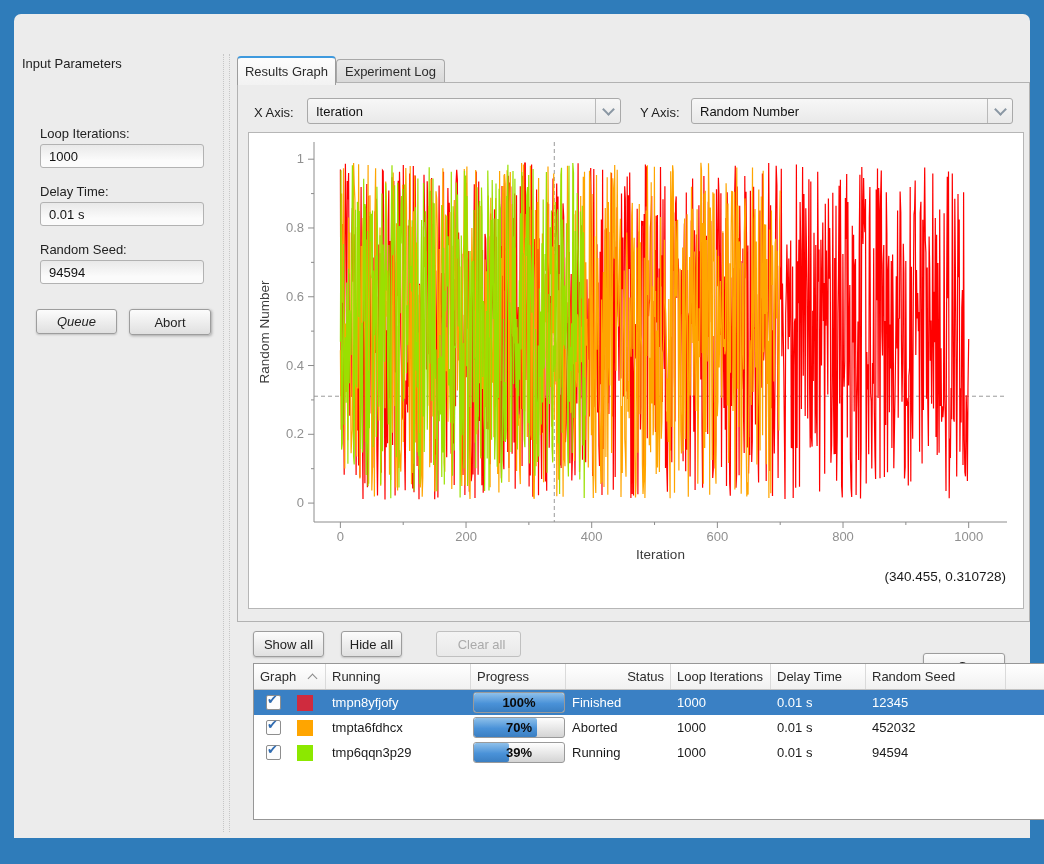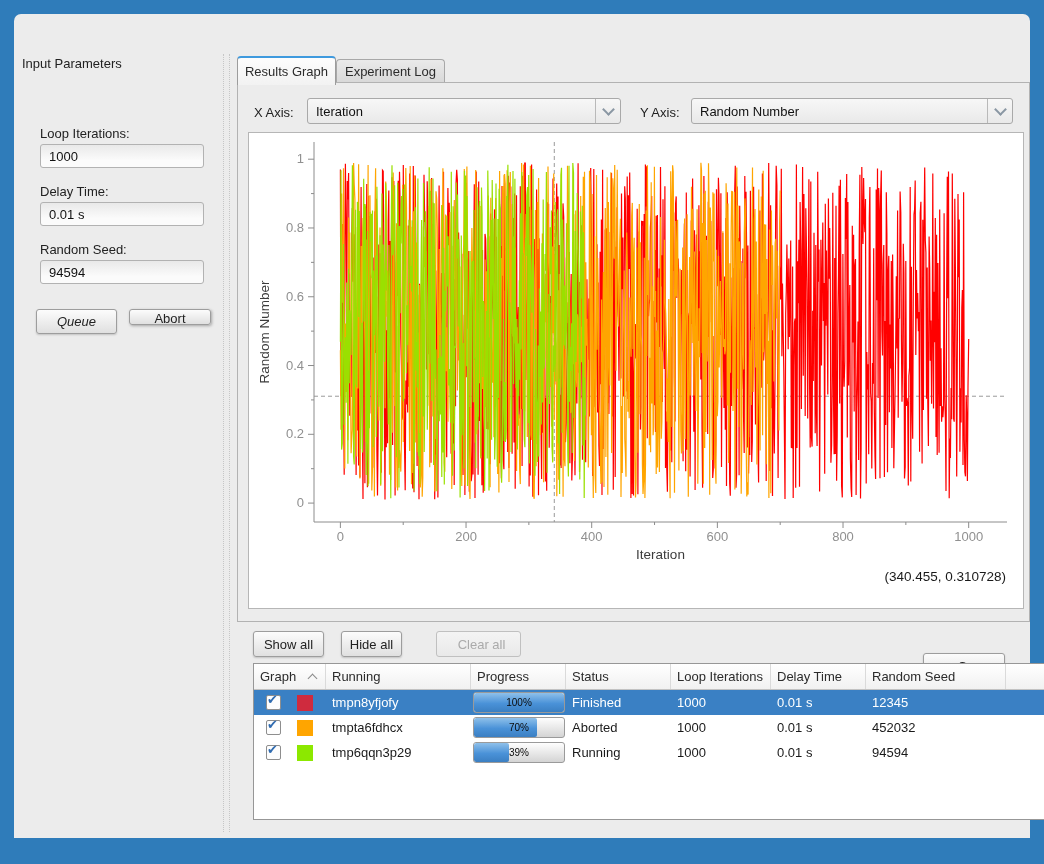--- a/index.html
+++ b/index.html
@@ -27,21 +27,21 @@
   .field-input{position:absolute;left:26px;width:146px;height:22px;
     background:linear-gradient(#e9e9e9,#fbfbfb 70%);
     border:1px solid #b2b2b2;border-radius:3px;padding:0 8px;font-size:13px;
     color:#111;font-family:inherit;outline:none;}
   .btn{background:linear-gradient(#fcfcfc,#e0e0e0);border:1px solid #9d9d9d;
     border-radius:3px;font-size:13px;color:#222;font-family:inherit;
     box-shadow:0 1px 2px rgba(0,0,0,0.18);cursor:default;}
   .btn.disabled{color:#aaa;border-color:#c0c0c0;box-shadow:none;
     background:linear-gradient(#f4f4f4,#e9e9e9);}
   #queue-btn{position:absolute;left:22px;top:261px;width:81px;height:25px;font-style:italic;}
-  #abort-btn{position:absolute;left:115px;top:261px;width:82px;height:16px;
+  #abort-btn{position:absolute;left:115px;top:261px;width:82px;height:26px;
     box-shadow:1px 1px 3px rgba(0,0,0,0.3);}
   
   .splitter{position:absolute;left:209px;top:40px;width:5px;bottom:6px;
     border-left:1px dotted #c6c6c6;border-right:1px dotted #c6c6c6;}
   
   .tab{position:absolute;border-radius:4px 4px 0 0;font-size:13px;color:#2b2b2b;
     display:flex;align-items:center;justify-content:center;cursor:default;}
   .tab.active{left:223px;top:42px;width:97px;height:27px;
     background:linear-gradient(#fdfdfd,#f2f2f2);
     border:1px solid #9c9c9c;border-top:2px solid #3f9ade;border-bottom:none;z-index:3;}
@@ -85,21 +85,21 @@
   .checkbox{width:13px;height:13px;background:#fdfdfd;border:1px solid #8e8e8e;
     border-radius:2px;position:relative;margin-left:12px;flex:none;}
   .checkbox .check{position:absolute;left:0px;top:-4px;font-size:13px;color:#2f6bb0;}
   .swatch{width:16px;height:16px;margin-left:16px;flex:none;}
   .pbar{width:90px;height:19px;border:1px solid #9a9a9a;border-radius:3px;
     background:linear-gradient(#fefefe,#d4d4d4);position:relative;overflow:hidden;
     margin-left:2px;}
   .pfill{position:absolute;left:0;top:0;bottom:0;
     background:linear-gradient(#8ec0ea 0%,#4a92d8 55%,#3b7fc2 100%);border-radius:2px;}
   .plabel{position:absolute;left:0;right:0;top:0;bottom:0;text-align:center;
-    line-height:19px;font-size:10px;color:#0a0a0a;font-weight:normal;}
+    line-height:19px;font-size:13px;color:#0a0a0a;font-weight:bold;}
 </style>
 </head>
 <body>
 
 <div class="window">
 
 
   <div class="left-panel">
     <div class="panel-title">Input Parameters</div>
     <div class="field-label" style="top:78px">Loop Iterations:</div>
@@ -185,21 +185,21 @@
   <button class="btn" id="show-all-btn">Show all</button>
   <button class="btn" id="hide-all-btn">Hide all</button>
   <button class="btn disabled" id="clear-all-btn">Clear all</button>
   <button class="btn" id="open-btn">Open</button>
 
   <div class="table">
     <div class="thead" id="thead">
         <div class="th" style="width: 72px;">Graph<span class="chev-up"></span></div>
         <div class="th" style="width: 145px;">Running</div>
         <div class="th" style="width: 95px;">Progress</div>
-        <div class="th" style="width: 105px;">Status</div>
+        <div class="th" style="width: 105px; text-align: right;">Status</div>
         <div class="th" style="width: 100px;">Loop Iterations</div>
         <div class="th" style="width: 95px;">Delay Time</div>
         <div class="th" style="width: 140px;">Random Seed</div>
       </div>
     <div id="tbody">
         <div class="tr selected">
           <div class="td graph-cell" style="width: 72px;">
             <span class="checkbox">
               <span class="check">✔</span>
             </span>

